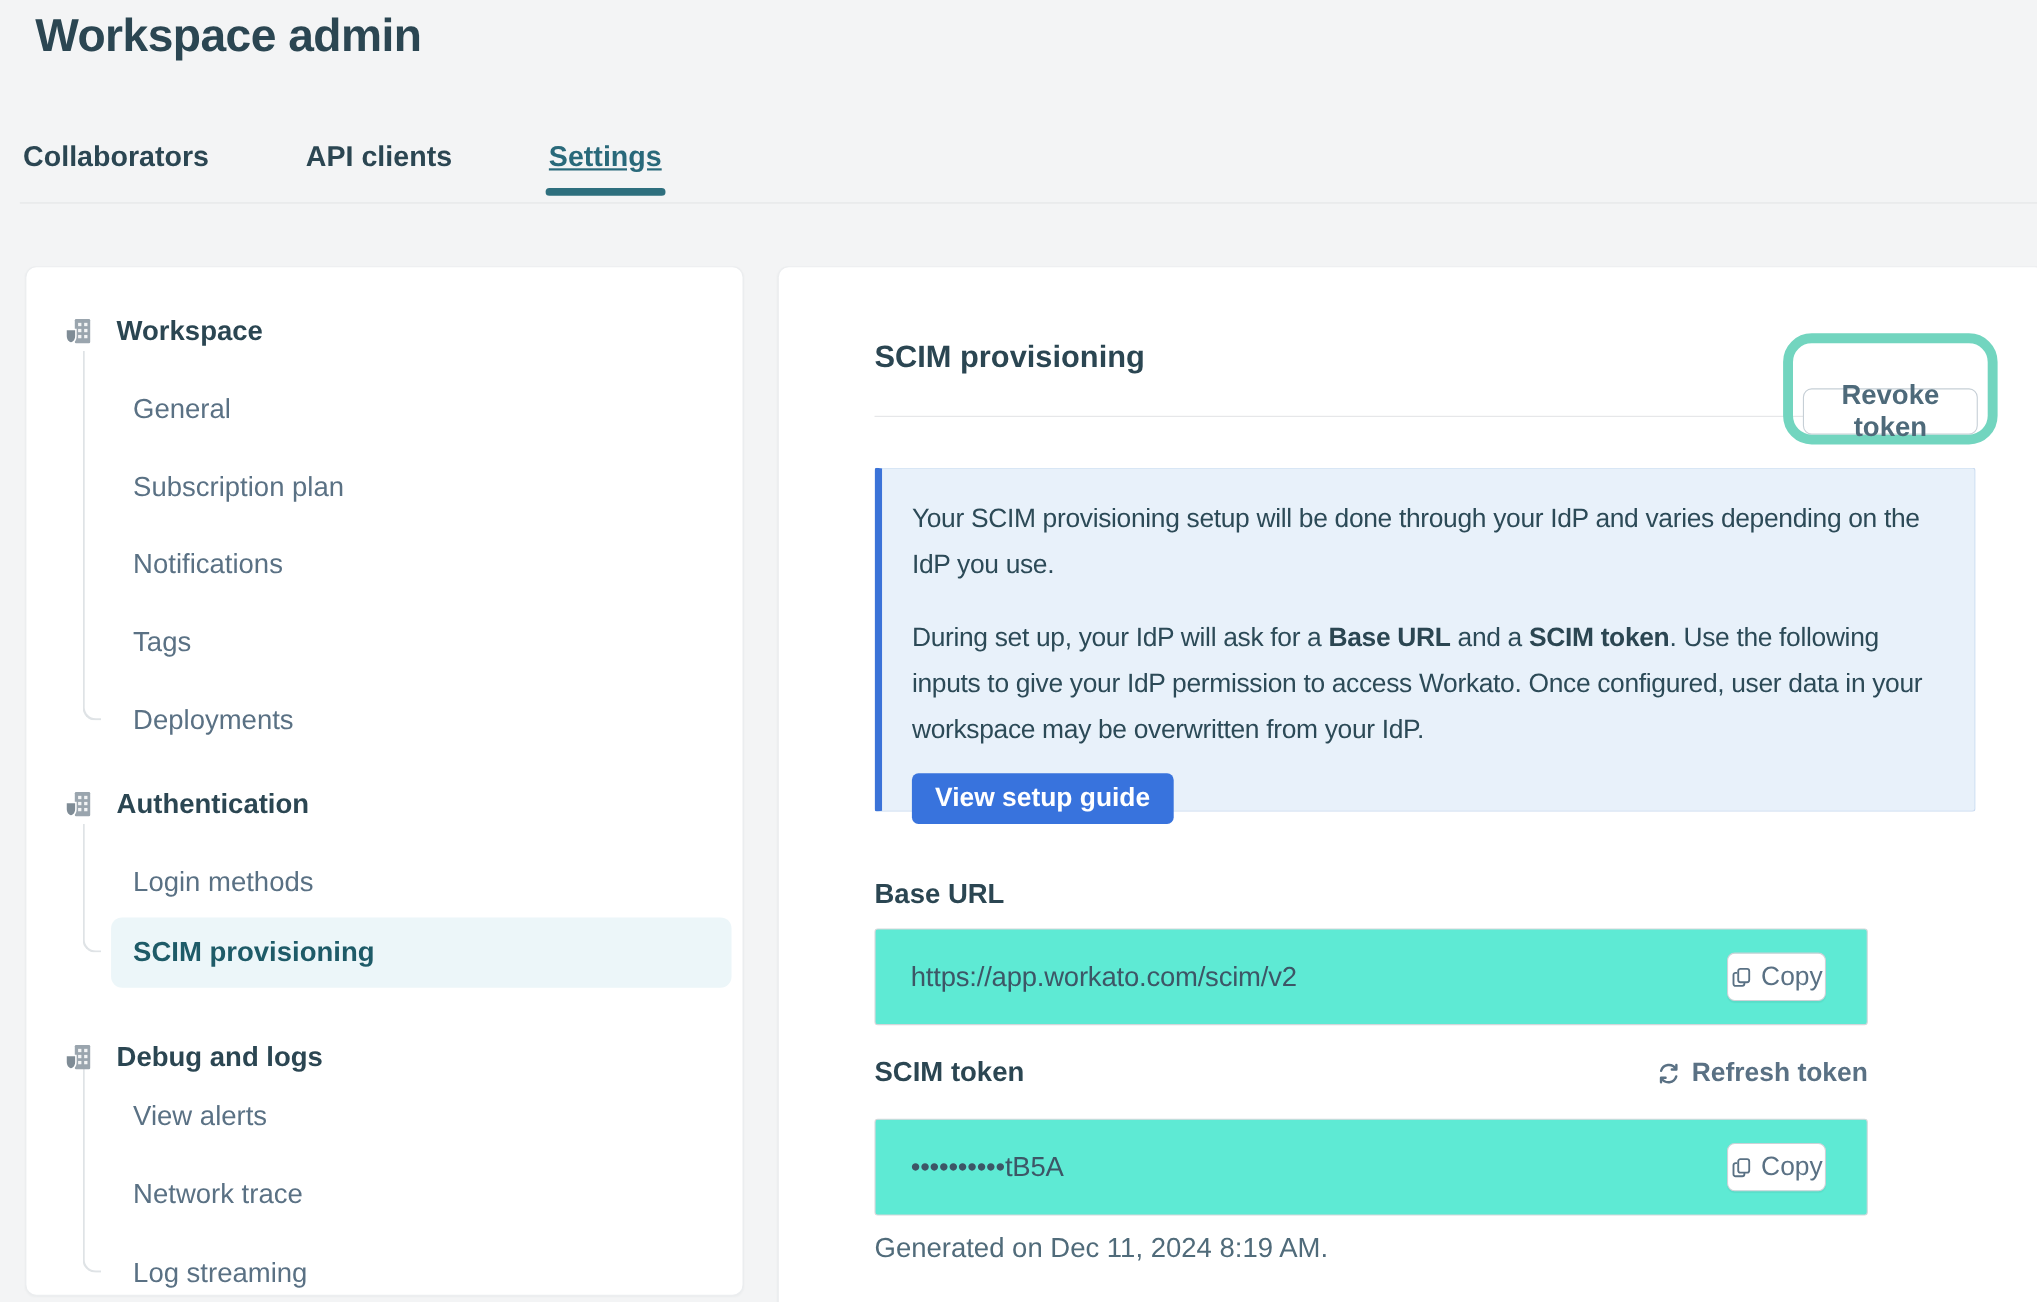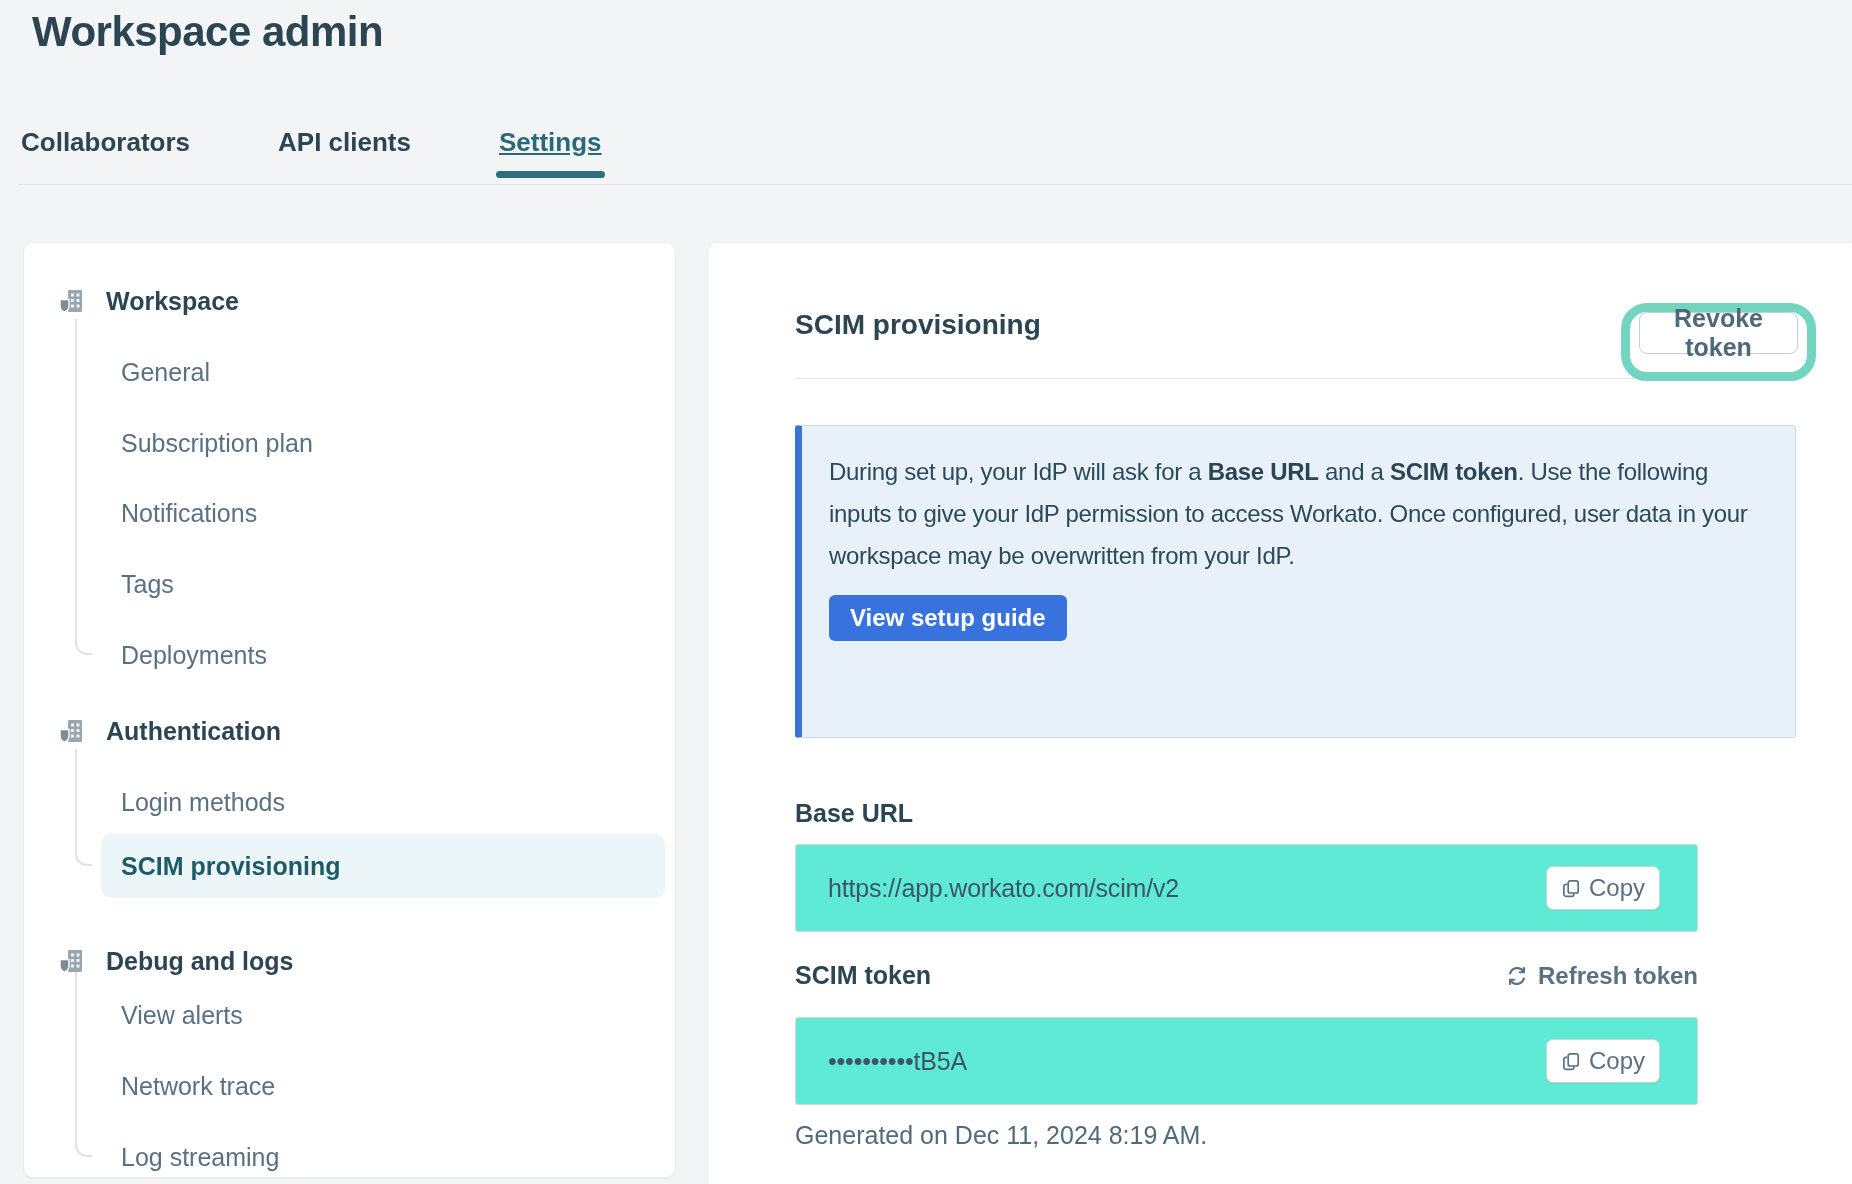--- a/index.html
+++ b/index.html
@@ -60,23 +60,23 @@
 
   
   .main-heading {
     position:absolute; left:87px; top:66px;
     font-size:28px; font-weight:700; color:#2b4652;
   }
   .heading-divider {
     position:absolute; left:87px; top:135px; width:1001px; height:1px; background:#e4e5e7;
   }
   .highlight-ring {
-    position:absolute; left:913px; top:60px; width:195px; height:78px;
+    position:absolute; left:913px; top:60px; width:195px; height:101px;
     border:9px solid #72d5bf; border-radius:26px;
-    display:flex; align-items:flex-start; justify-content:center;
+    display:flex; align-items:flex-end; justify-content:center;
   }
   .revoke-btn {
     width:159px; height:42px; background:#ffffff; border:1px solid #c6cfd6;
     border-radius:8px; font-size:25px; font-weight:700; color:#4e6a7a;
     display:flex; align-items:center; justify-content:center; cursor:pointer;
     font-family:"Liberation Sans", sans-serif;
   }
 
   .info-box {
     position:absolute; left:87px; top:182px; width:1001px; height:313px;
@@ -97,21 +97,21 @@
   .field-label {
     position:absolute; left:87px; font-size:25px; font-weight:700; color:#2b4652;
   }
   .value-box {
     position:absolute; left:87px; width:903px; height:88px;
     background:#5eead4; border:1px solid #d3d7da; border-radius:3px;
     display:flex; align-items:center; padding:0 37px 0 32px;
   }
   .value-text { font-size:25px; color:#3d5666; letter-spacing:-0.2px; flex:1 1 auto; }
   .copy-btn {
-    display:flex; align-items:center; gap:8px; height:44px; padding:0 14px;
+    display:flex; align-items:center; gap:8px; height:44px; padding:0 2px;
     background:#ffffff; border:1px solid #ccd2d7; border-radius:7px;
     font-size:24px; color:#5a7184; cursor:pointer;
     box-shadow:0 1px 1px rgba(0,0,0,0.05);
     font-family:"Liberation Sans", sans-serif;
   }
   .token-row {
     position:absolute; left:87px; top:718px; width:903px;
     display:flex; align-items:center; justify-content:space-between;
   }
   .refresh-link {
@@ -200,20 +200,21 @@
   <div id="main-card" class="card">
 
     <div class="main-heading">SCIM provisioning</div>
     <div class="heading-divider"></div>
 
     <div class="highlight-ring">
       <button class="revoke-btn">Revoke token</button>
     </div>
 
     <div class="info-box">
+      <div class="info-text">Your SCIM provisioning setup will be done through your IdP and varies depending on the IdP you use.</div>
       <div class="info-text">
         <span>During set up, your IdP will ask for a </span><b>Base URL</b><span> and a </span><b>SCIM token</b><span>. Use the following inputs to give your IdP permission to access Workato. Once configured, user data in your workspace may be overwritten from your IdP.</span>
       </div>
       <button class="setup-guide-btn">View setup guide</button>
     </div>
 
     <div class="field-label" style="top:556px;">Base URL</div>
     <div class="value-box" style="top:601px;">
       <span class="value-text">https://app.workato.com/scim/v2</span>
       <button class="copy-btn">

